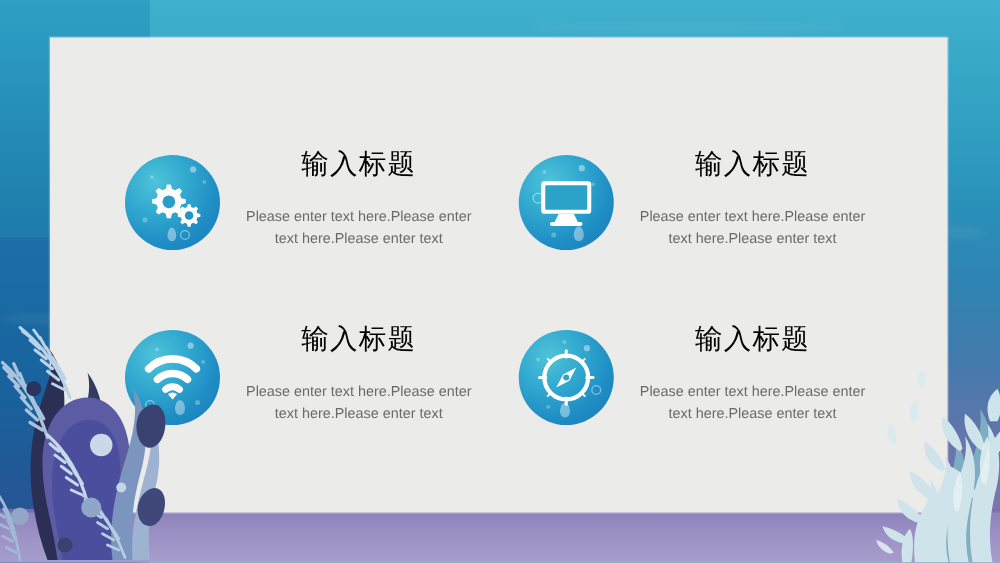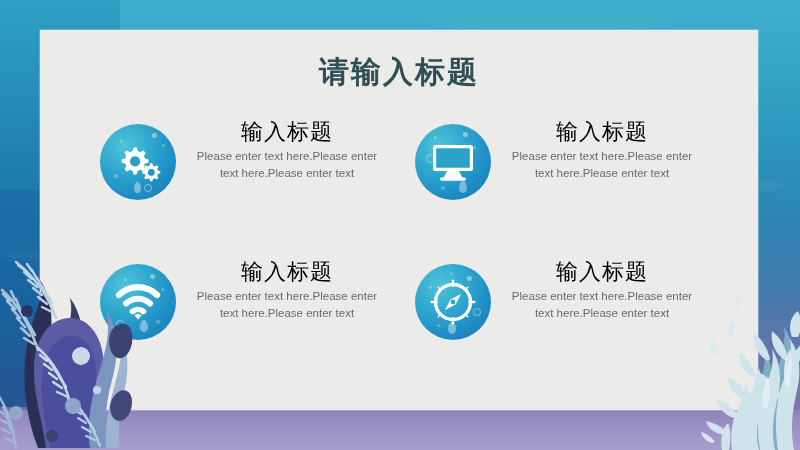--- a/index.html
+++ b/index.html
@@ -114,21 +114,21 @@
 
   .txt { position:absolute; width:200px; }
   .txt.after { left:92px; top:0; }
   .heading {
     font-size:22px; color:#000000; text-align:center;
     font-family:"DejaVu Sans","Liberation Sans",sans-serif;
     letter-spacing:1px;
     line-height:1.25;
   }
   .body {
-    margin-top:2px;
+    margin-top:20px;
     font-size:11.5px;
     color:#6a6a6a;
     text-align:center;
     line-height:1.55;
   }
 
   
   .deco-left { position:absolute; left:-6px; bottom:0; width:150px; height:240px; }
   .deco-right { position:absolute; right:-4px; bottom:0; width:130px; height:175px; }
   .deco-left svg, .deco-right svg { display:block; }
@@ -147,21 +147,20 @@
   <div class="bg-water-streak" style="left:640px; top:180px; width:150px; height:12px;"></div>
   <div class="bg-water-streak" style="left:0px;   top:250px; width:120px; height:10px;"></div>
 
   <div class="seabed-shade" style="left:150px; width:340px;"></div>
   <div class="seabed-shade" style="left:520px; width:260px;"></div>
   <div class="seabed-top"></div>
   <div class="seabed"></div>
 
   <div class="panel">
 
-    <div class="title">请输入标题</div>
 
     <div class="grid">
 
       <div class="item r0 c0">
         <div class="icon-circle left">
           <div class="bubble" style="left:52px; top:9px;  width:5px;  height:5px;"></div>
           <div class="bubble b2" style="left:62px; top:20px; width:3px;  height:3px;"></div>
           <div class="bubble b2" style="left:14px; top:50px; width:4px;  height:4px;"></div>
           <div class="bubble ring" style="left:44px; top:60px; width:8px;  height:8px;"></div>
           <div class="drop" style="left:34px; top:58px; width:7px;  height:11px;"></div>

